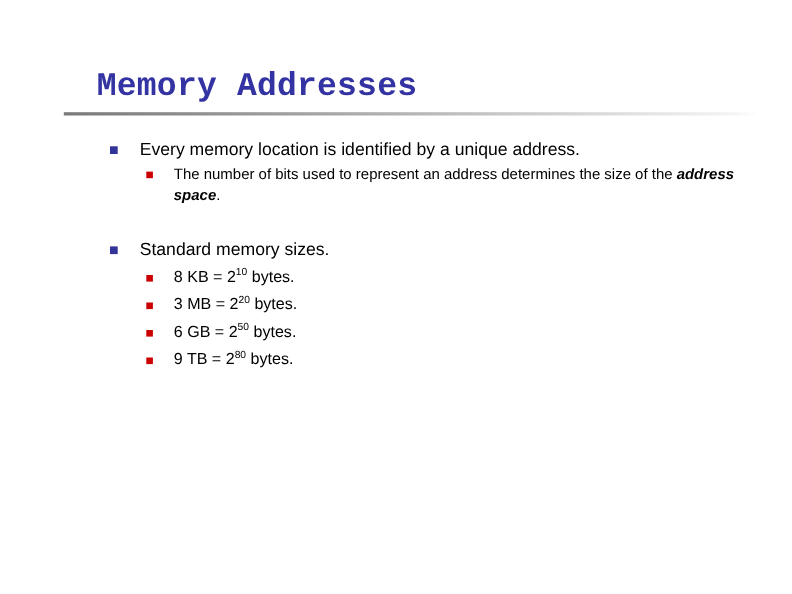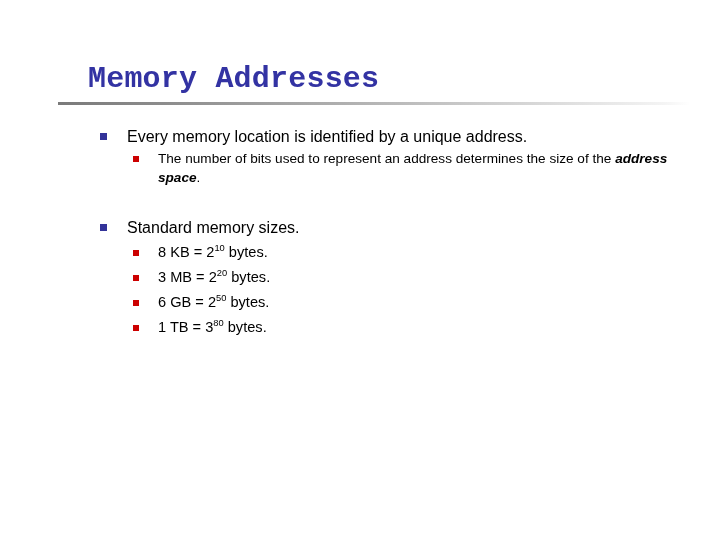--- a/index.html
+++ b/index.html
@@ -155,19 +155,19 @@
         <span>3 MB = 2</span><sup>20</sup><span> bytes.</span>
       </div>
 
       <div class="lvl2">
         <span class="bullet-sq"></span>
         <span>6 GB = 2</span><sup>50</sup><span> bytes.</span>
       </div>
 
       <div class="lvl2">
         <span class="bullet-sq"></span>
-        <span>1 TB = 3</span><sup>80</sup><span> bytes.</span>
+        <span>9 TB = 2</span><sup>80</sup><span> bytes.</span>
       </div>
 
     </div>
 
   </div>
 </div>
 
 </body></html>

